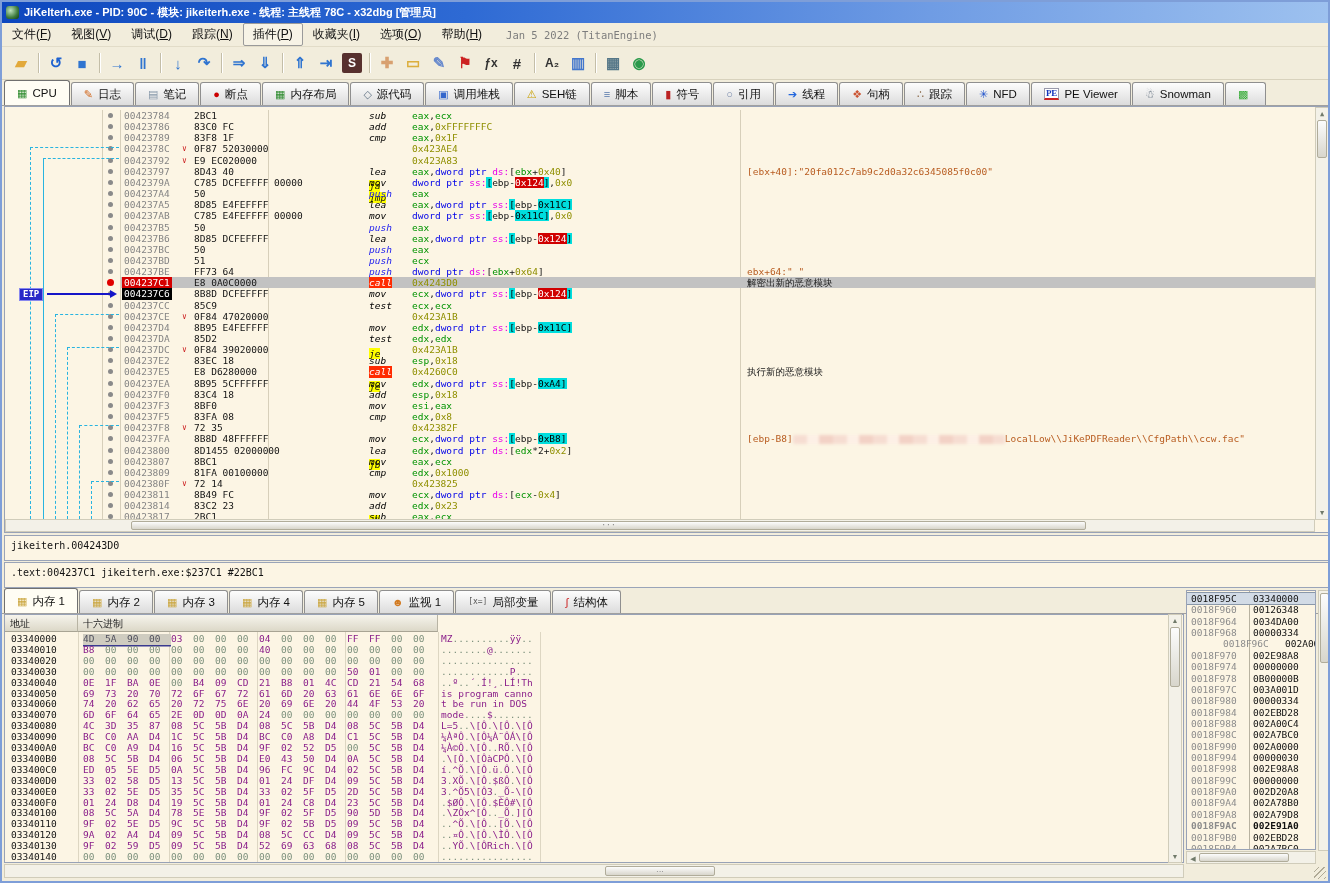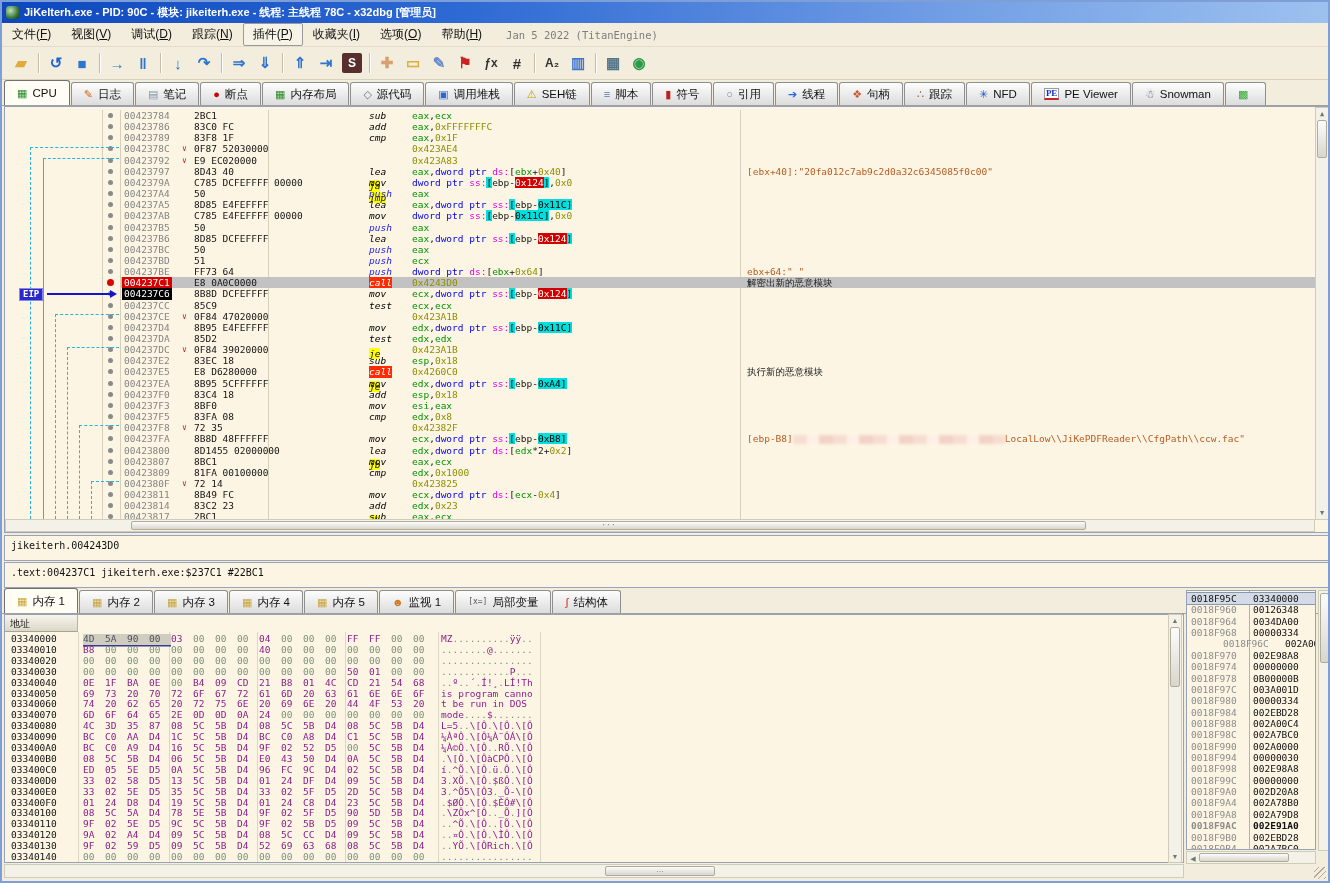--- a/index.html
+++ b/index.html
@@ -342,20 +342,21 @@
         <span>局部变量</span>
       </div>
       <div class="tab">
         <span class="tico" style="color: rgb(204, 34, 34);">∫</span>
         <span>结构体</span>
       </div>
     </div>
 
   <div class="dump" id="dump">
       <div class="dhead" style="left:0;width:73px;">地址</div>
+      <div class="dhead" style="left:73px;width:360px;">十六进制</div>
       <div class="dsep" style="left: 73px;"></div>
       <div class="dsep" style="left: 164px;"></div>
       <div class="dsep" style="left: 252px;"></div>
       <div class="dsep" style="left: 340px;"></div>
       <div class="dsep" style="left: 433px;"></div>
       <div class="dsep" style="left: 535px;"></div>
       <div class="dumprow" style="top: 19px;"><span class="daddr">03340000</span><span class="dgroup" style="left:78px"><span class="byte bsel">4D</span><span class="byte bsel">5A</span><span class="byte bsel">90</span><span class="byte bsel">00</span></span><span class="dgroup" style="left:166px"><span class="byte bp">03</span><span class="byte b0">00</span><span class="byte b0">00</span><span class="byte b0">00</span></span><span class="dgroup" style="left:254px"><span class="byte bp">04</span><span class="byte b0">00</span><span class="byte b0">00</span><span class="byte b0">00</span></span><span class="dgroup" style="left:342px"><span class="byte bp">FF</span><span class="byte bp">FF</span><span class="byte b0">00</span><span class="byte b0">00</span></span><span class="dascii"><span class="ac-p">M</span><span class="ac-p">Z</span><span class="ac-d">.</span><span class="ac-d">.</span><span class="ac-d">.</span><span class="ac-d">.</span><span class="ac-d">.</span><span class="ac-d">.</span><span class="ac-d">.</span><span class="ac-d">.</span><span class="ac-d">.</span><span class="ac-d">.</span><span class="ac-p">ÿ</span><span class="ac-p">ÿ</span><span class="ac-d">.</span><span class="ac-d">.</span></span></div>
       <div class="dumprow" style="top: 29.9px;"><span class="daddr">03340010</span><span class="dgroup" style="left:78px"><span class="byte bp">B8</span><span class="byte b0">00</span><span class="byte b0">00</span><span class="byte b0">00</span></span><span class="dgroup" style="left:166px"><span class="byte b0">00</span><span class="byte b0">00</span><span class="byte b0">00</span><span class="byte b0">00</span></span><span class="dgroup" style="left:254px"><span class="byte bp">40</span><span class="byte b0">00</span><span class="byte b0">00</span><span class="byte b0">00</span></span><span class="dgroup" style="left:342px"><span class="byte b0">00</span><span class="byte b0">00</span><span class="byte b0">00</span><span class="byte b0">00</span></span><span class="dascii"><span class="ac-d">.</span><span class="ac-d">.</span><span class="ac-d">.</span><span class="ac-d">.</span><span class="ac-d">.</span><span class="ac-d">.</span><span class="ac-d">.</span><span class="ac-d">.</span><span class="ac-p">@</span><span class="ac-d">.</span><span class="ac-d">.</span><span class="ac-d">.</span><span class="ac-d">.</span><span class="ac-d">.</span><span class="ac-d">.</span><span class="ac-d">.</span></span></div>
       <div class="dumprow" style="top: 40.8px;"><span class="daddr">03340020</span><span class="dgroup" style="left:78px"><span class="byte b0">00</span><span class="byte b0">00</span><span class="byte b0">00</span><span class="byte b0">00</span></span><span class="dgroup" style="left:166px"><span class="byte b0">00</span><span class="byte b0">00</span><span class="byte b0">00</span><span class="byte b0">00</span></span><span class="dgroup" style="left:254px"><span class="byte b0">00</span><span class="byte b0">00</span><span class="byte b0">00</span><span class="byte b0">00</span></span><span class="dgroup" style="left:342px"><span class="byte b0">00</span><span class="byte b0">00</span><span class="byte b0">00</span><span class="byte b0">00</span></span><span class="dascii"><span class="ac-d">.</span><span class="ac-d">.</span><span class="ac-d">.</span><span class="ac-d">.</span><span class="ac-d">.</span><span class="ac-d">.</span><span class="ac-d">.</span><span class="ac-d">.</span><span class="ac-d">.</span><span class="ac-d">.</span><span class="ac-d">.</span><span class="ac-d">.</span><span class="ac-d">.</span><span class="ac-d">.</span><span class="ac-d">.</span><span class="ac-d">.</span></span></div>
       <div class="dumprow" style="top: 51.7px;"><span class="daddr">03340030</span><span class="dgroup" style="left:78px"><span class="byte b0">00</span><span class="byte b0">00</span><span class="byte b0">00</span><span class="byte b0">00</span></span><span class="dgroup" style="left:166px"><span class="byte b0">00</span><span class="byte b0">00</span><span class="byte b0">00</span><span class="byte b0">00</span></span><span class="dgroup" style="left:254px"><span class="byte b0">00</span><span class="byte b0">00</span><span class="byte b0">00</span><span class="byte b0">00</span></span><span class="dgroup" style="left:342px"><span class="byte bp">50</span><span class="byte bp">01</span><span class="byte b0">00</span><span class="byte b0">00</span></span><span class="dascii"><span class="ac-d">.</span><span class="ac-d">.</span><span class="ac-d">.</span><span class="ac-d">.</span><span class="ac-d">.</span><span class="ac-d">.</span><span class="ac-d">.</span><span class="ac-d">.</span><span class="ac-d">.</span><span class="ac-d">.</span><span class="ac-d">.</span><span class="ac-d">.</span><span class="ac-p">P</span><span class="ac-d">.</span><span class="ac-d">.</span><span class="ac-d">.</span></span></div>

